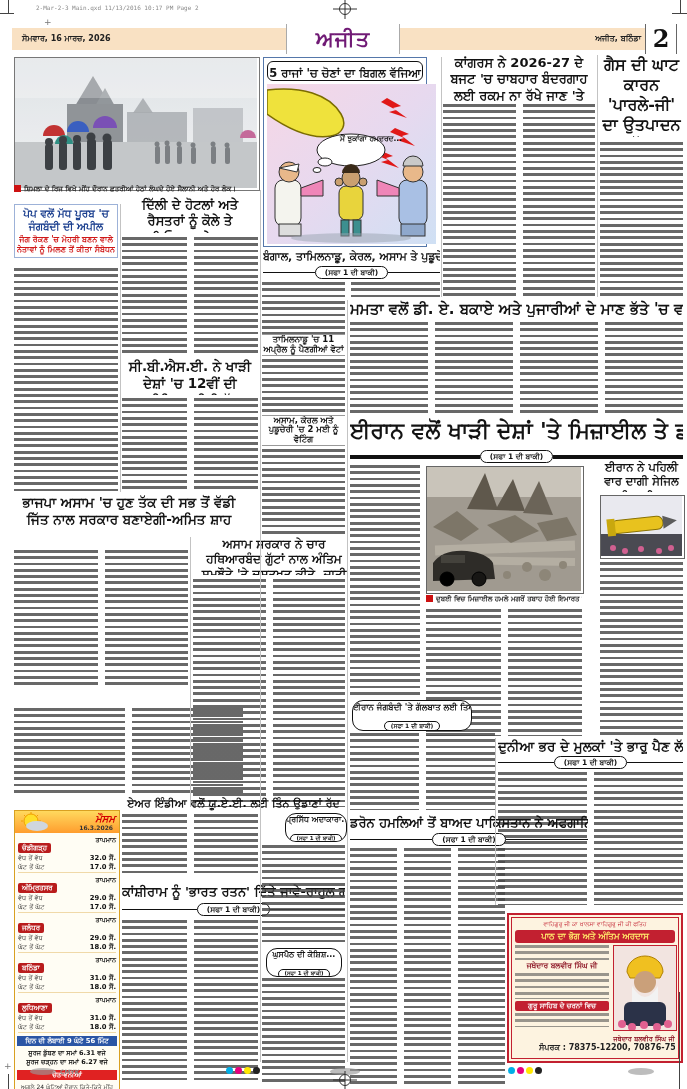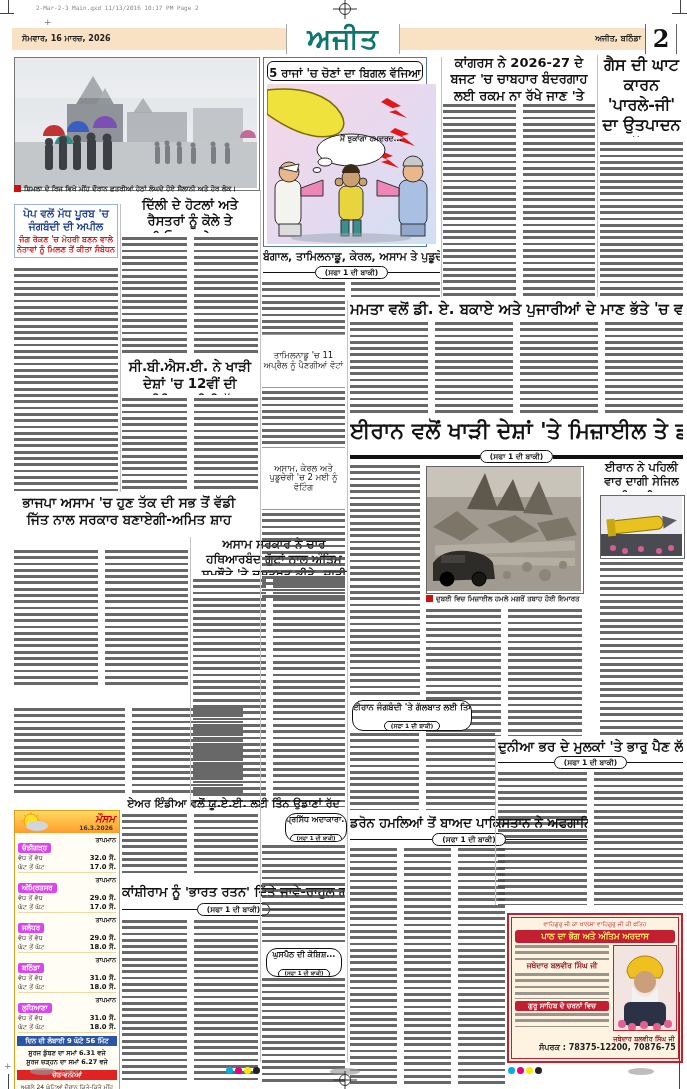--- a/index.html
+++ b/index.html
@@ -13,39 +13,39 @@
   .vline{width:1px;background:#c3c3c3;}
   
   .hl{font-weight:bold;color:#131313;text-align:center;overflow:hidden;line-height:1.25;}
   .nowrap{white-space:nowrap;}
   .capsule{display:inline-block;border:1px solid #111;border-radius:9px;padding:0 9px;
            font-size:7.5px;font-weight:bold;background:#fff;line-height:11px;color:#111;}
   .caprow{display:flex;align-items:center;justify-content:center;}
   .caprow .bar{flex:1;height:4px;background:#111;}
   .caprow .thin{flex:1;height:1px;background:#111;}
   .boxhl{border:1.5px solid #111;border-radius:11px;background:#fff;text-align:center;overflow:hidden;}
-  .subhead{font-size:8.5px;font-weight:normal;text-align:center;border-top:1px solid #999;
-           border-bottom:1px solid #999;padding:16px 0;overflow:hidden;line-height:1.15;}
+  .subhead{font-size:8.5px;font-weight:bold;text-align:center;border-top:1px solid #999;
+           border-bottom:1px solid #999;padding:0 0;overflow:hidden;line-height:1.15;}
   .caption{font-size:7px;font-weight:bold;color:#222;overflow:hidden;white-space:nowrap;}
   .redsq{display:inline-block;width:7px;height:7px;background:#cc1111;margin-right:3px;vertical-align:-1px;}
   
   #hdrband{left:12px;top:28px;width:663px;height:22px;background:#f9e1c3;}
   #masthead{left:286px;top:24px;width:112px;height:30px;background:#fff;border-left:1px solid #aaa;
             border-right:1px solid #aaa;text-align:center;}
-  #masthead span{font-size:28px;font-weight:bold;color:#0f766e;line-height:30px;letter-spacing:1px;}
+  #masthead span{font-size:21px;font-weight:bold;color:#701a75;line-height:30px;letter-spacing:1px;}
   #pagenumbox{left:645px;top:24px;width:30px;height:30px;background:#fff;border-left:1.5px solid #666;
               border-right:1.5px solid #666;text-align:center;}
   #pagenumbox span{font-family:"DejaVu Serif","Liberation Serif",serif;font-size:24px;font-weight:bold;line-height:30px;}
   
   #weather{left:14px;top:810px;width:104px;background:#fffdf4;border:1px solid #d9a021;}
   .whead{height:22px;background:linear-gradient(#ffd95e,#ff9d2e);position:relative;}
   .wtitle{position:absolute;right:4px;top:2px;color:#d40000;font-weight:bold;font-size:10px;font-style:italic;}
   .wdate{position:absolute;right:6px;top:13px;color:#333;font-size:6px;font-weight:bold;}
   .wrow{margin:2px 3px 0 3px;border-bottom:1px solid #f0d9a8;padding-bottom:1px;}
-  .wchip{display:inline-block;background:#d946ef;color:#fff;font-size:7px;font-weight:bold;
+  .wchip{display:inline-block;background:#b91c1c;color:#fff;font-size:7px;font-weight:bold;
          padding:0 4px;border-radius:2px;line-height:10px;}
   .wtl{float:right;font-size:6.5px;font-weight:bold;line-height:10px;}
   .wv{display:flex;justify-content:space-between;font-size:6.5px;line-height:8.5px;}
   .wv b{font-size:6.8px;}
   .wblue{background:#2a55a5;color:#fff;font-size:6.8px;font-weight:bold;text-align:center;
          margin:3px 2px;padding:1px 0;overflow:hidden;white-space:nowrap;}
   .wsun{font-size:6.5px;font-weight:bold;text-align:center;line-height:9px;overflow:hidden;white-space:nowrap;}
   .wred{background:#e02222;color:#fff;font-size:7px;font-weight:bold;text-align:center;
         margin:3px 2px;padding:1px 0;overflow:hidden;}
   .wnote{font-size:6px;text-align:center;line-height:8px;padding:0 2px 3px 2px;color:#222;overflow:hidden;}

